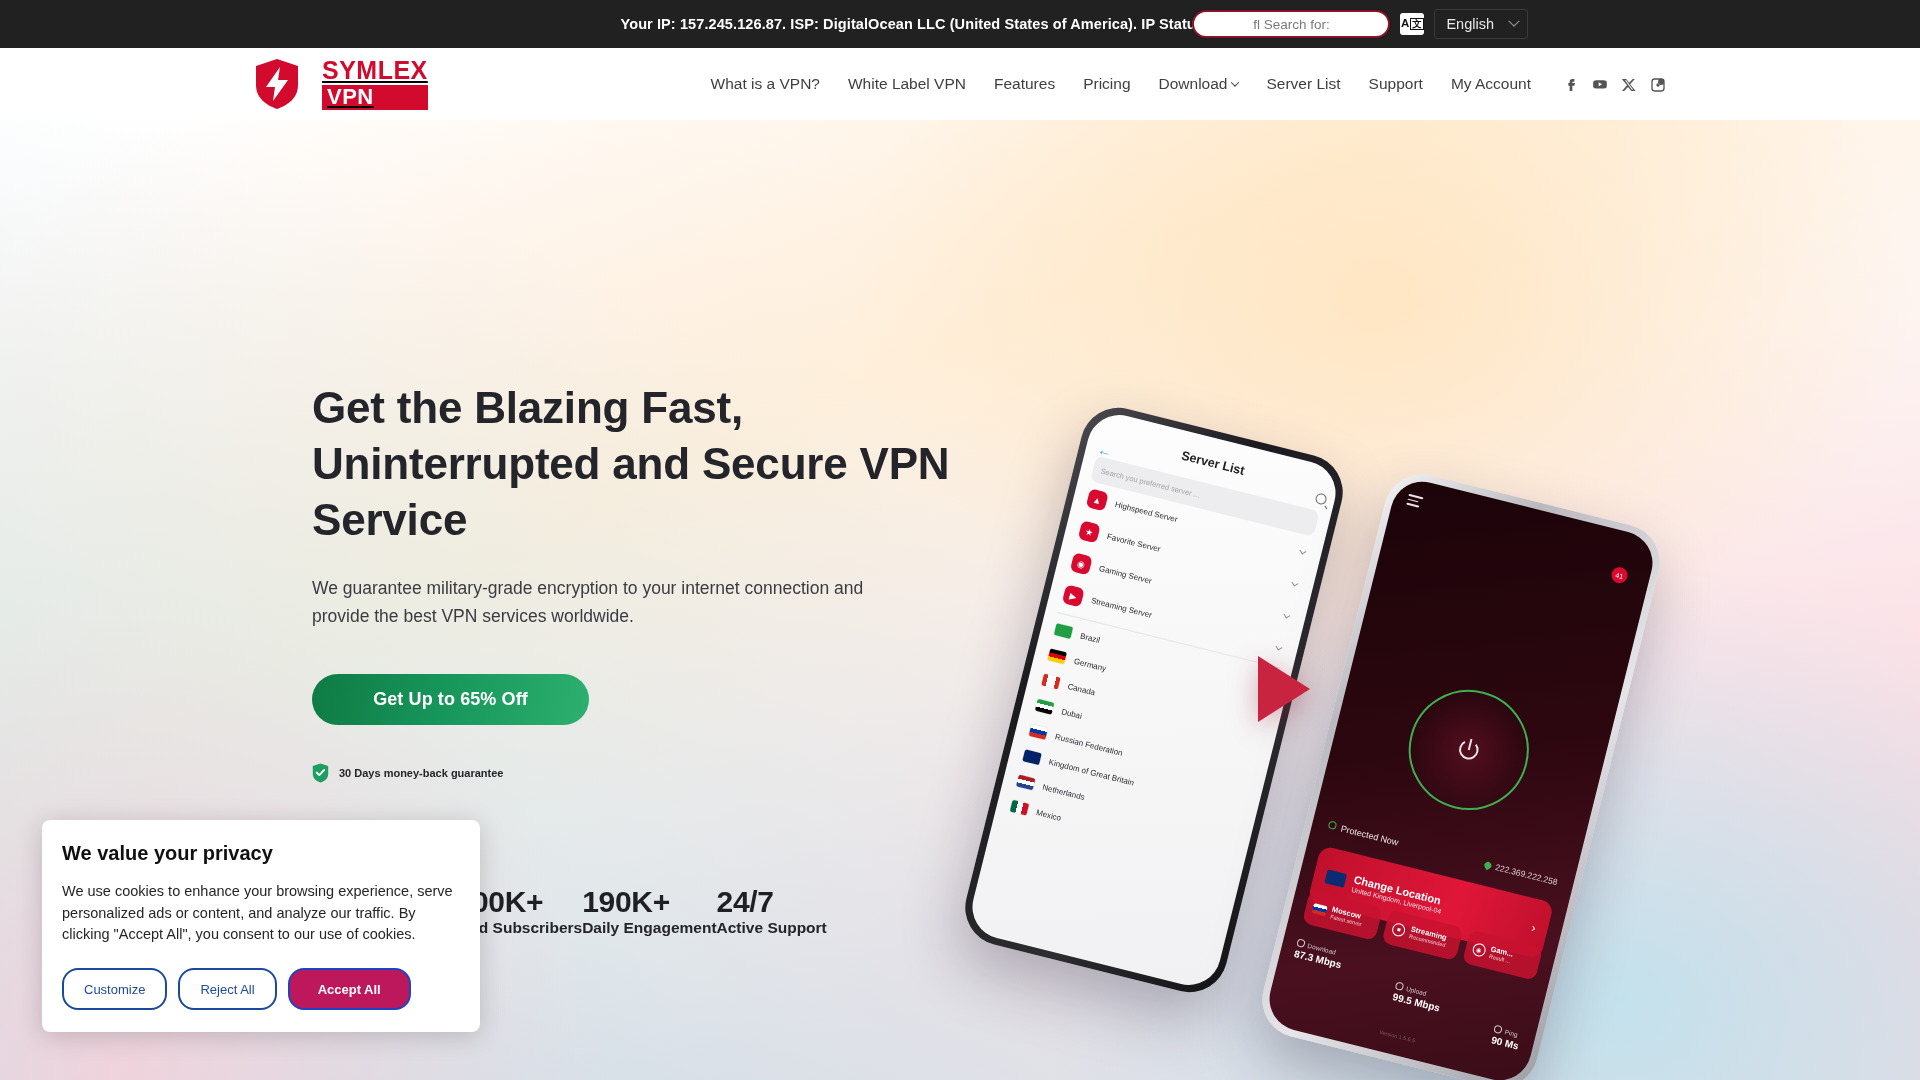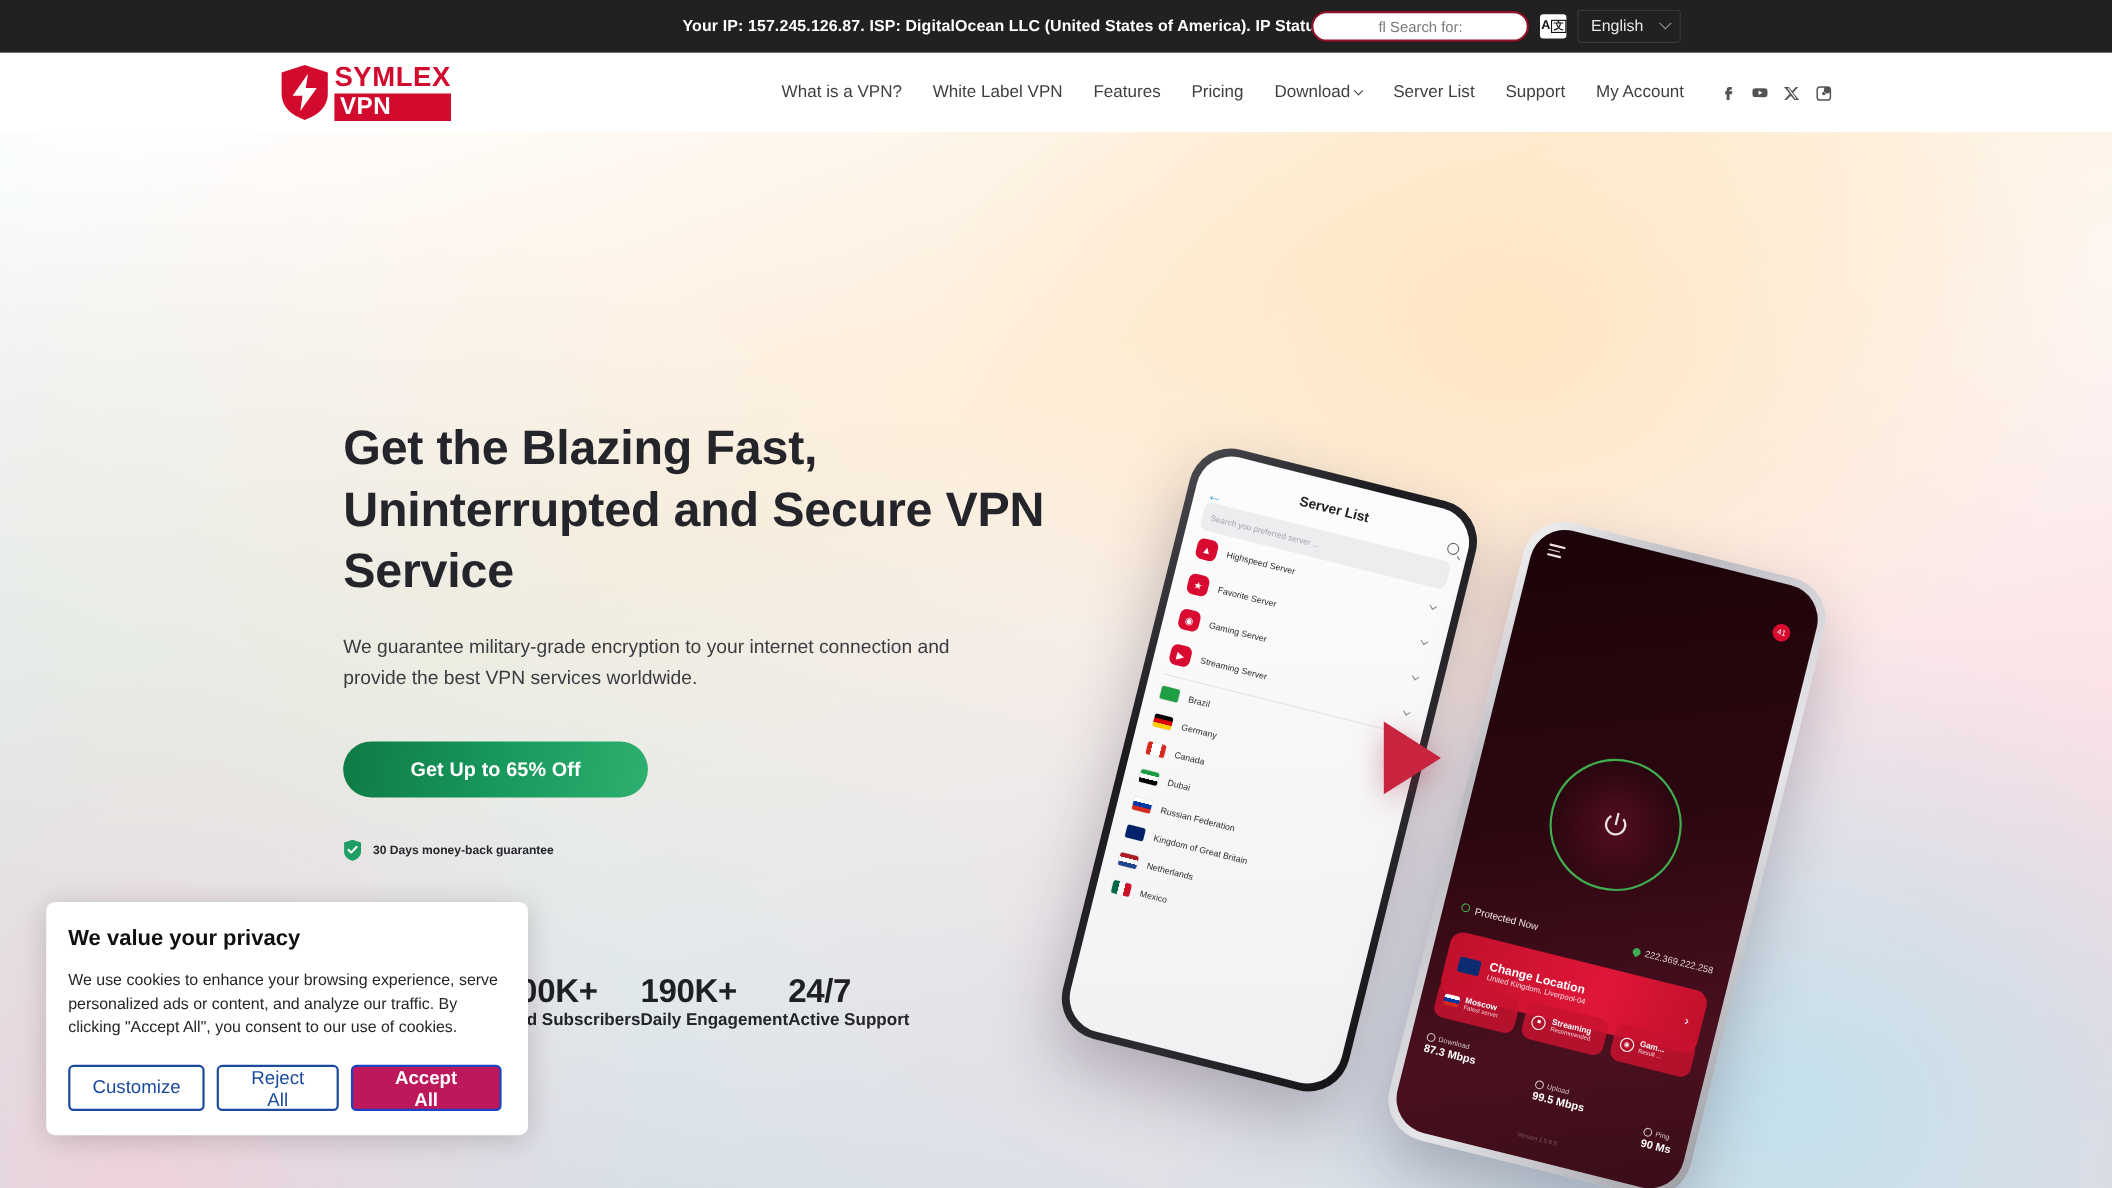--- a/index.html
+++ b/index.html
@@ -93,21 +93,21 @@
     height: 72px;
     background: #ffffff;
     display: flex;
     align-items: center;
     position: relative;
     z-index: 5;
   }
   .logo {
     position: absolute;
     left: 254px;
-    display: flex; align-items: center; gap: 4px;
+    display: flex; align-items: center; gap: 22px; text-decoration: underline;
   }
   .logo-shield { width: 46px; height: 52px; display: block; }
   .logo-text { display: flex; flex-direction: column; line-height: 1; gap: 2px; }
   .logo-symlex {
     color: #d20a2e;
     font-size: 25px; font-weight: 800; letter-spacing: .5px;
   }
   .logo-vpn {
     background: #d20a2e; color: #fff;
     font-size: 22px; font-weight: 800; letter-spacing: .5px;
@@ -431,23 +431,23 @@
   .cookie-title { font-size: 20px; font-weight: 700; color: #101010; }
   .cookie-body {
     margin-top: 16px;
     font-size: 14.5px;
     line-height: 1.5;
     color: #262626;
   }
   .cookie-btns { margin-top: 22px; display: flex; gap: 11px; }
   .cbtn {
     height: 42px;
-    border-radius: 5px;
+    border-radius: 16px;
     font-family: "Liberation Sans", sans-serif;
-    font-size: 17px;
+    font-size: 13px;
     cursor: pointer;
   }
   .cbtn-outline {
     background: #ffffff;
     border: 2px solid #1b4a9c;
     color: #1b4a9c;
     padding: 0 20px;
   }
   .cbtn-primary {
     background: #be185d;

